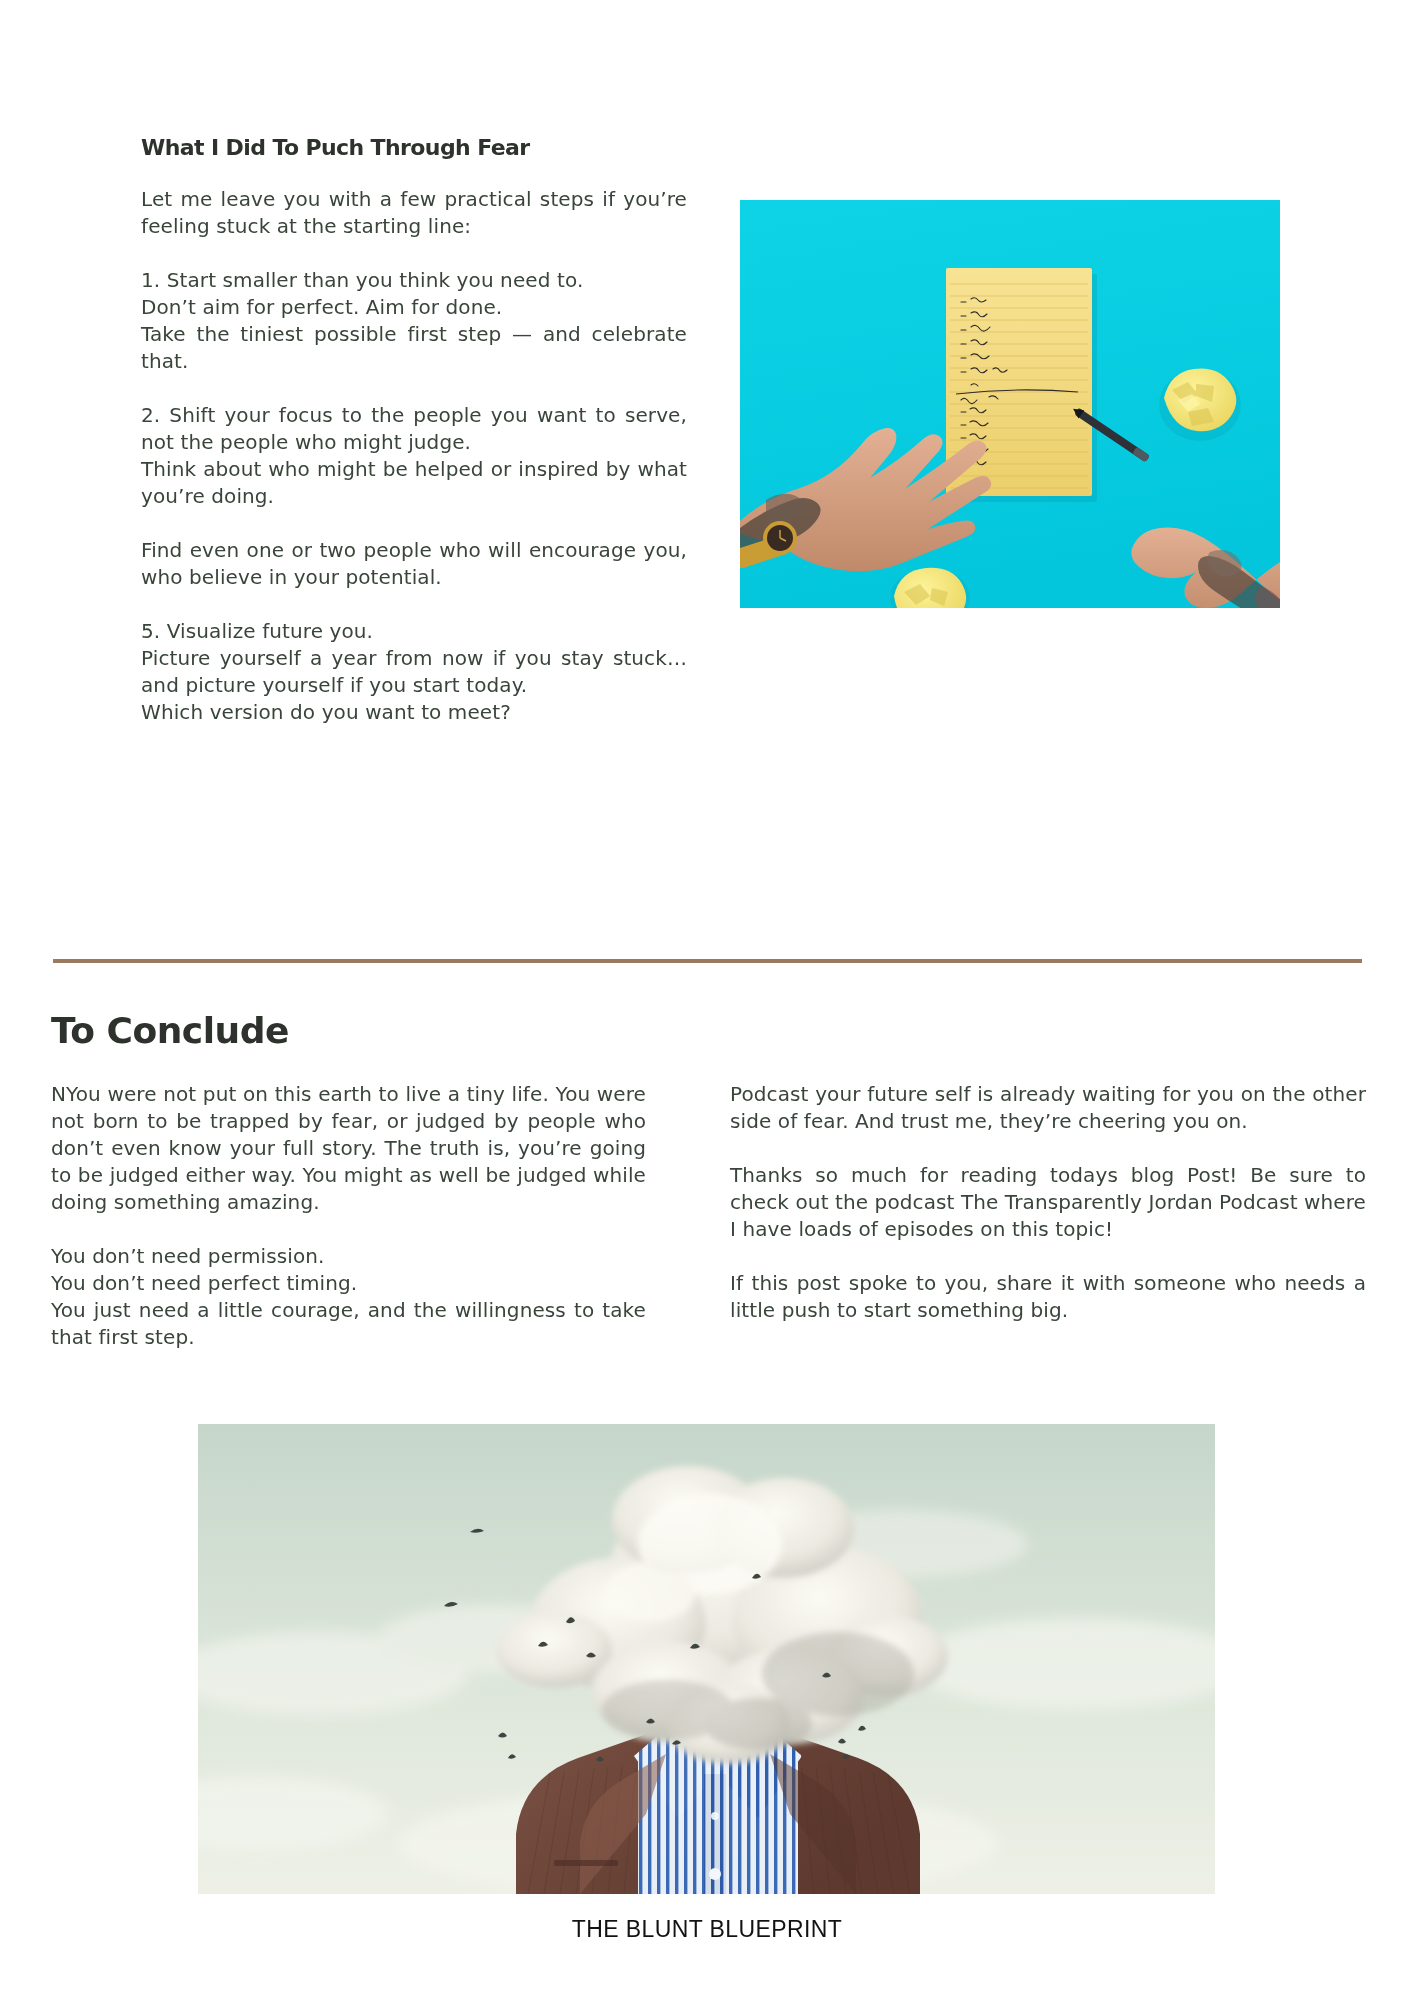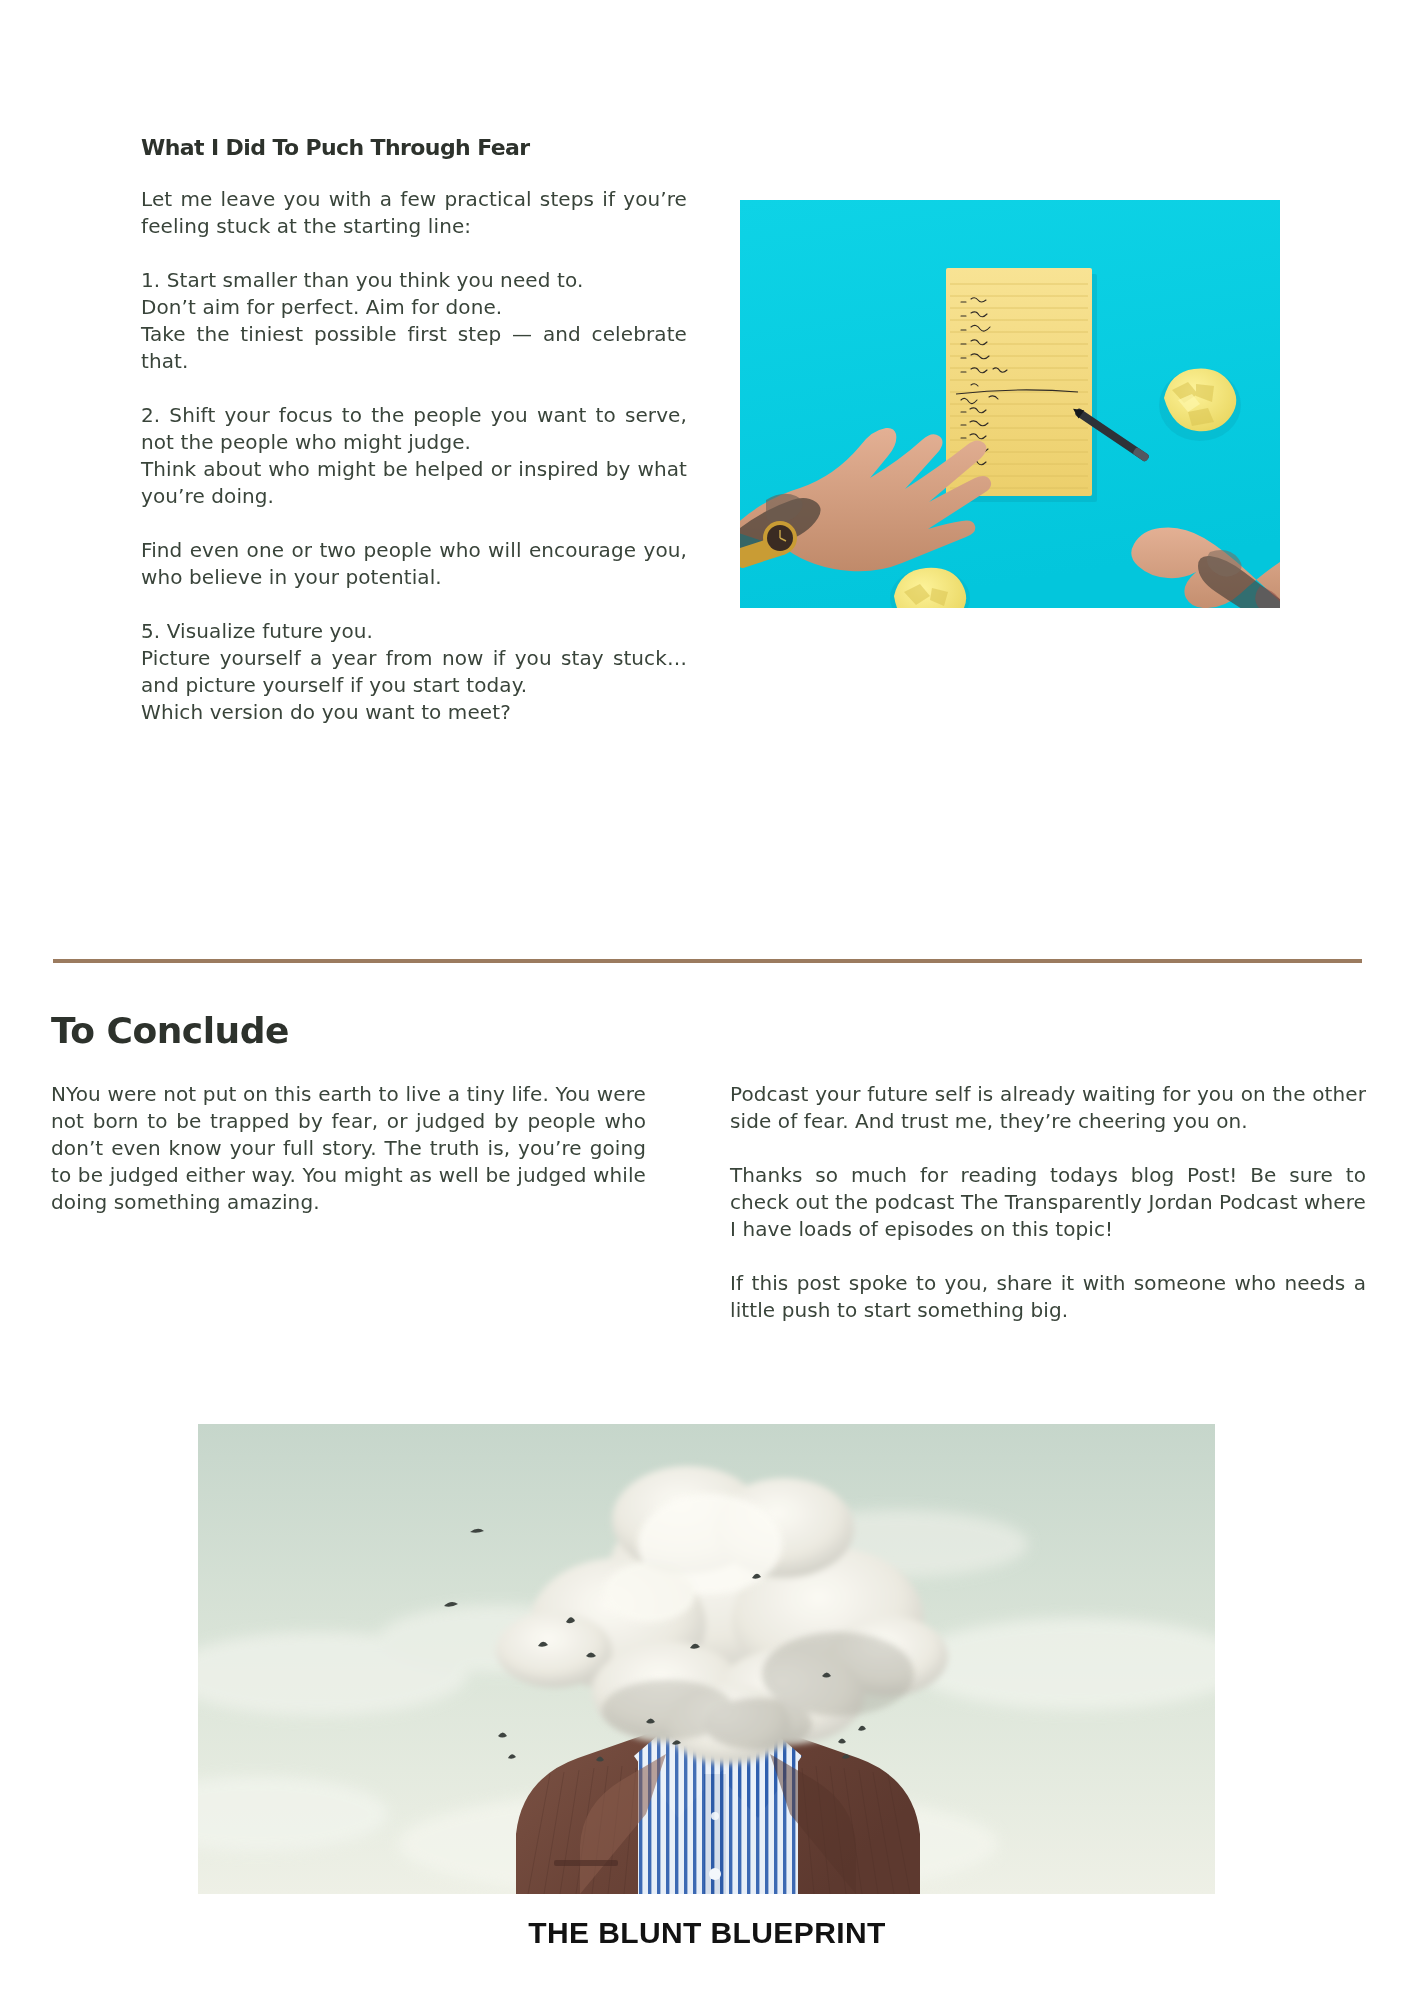--- a/index.html
+++ b/index.html
@@ -100,22 +100,22 @@
   }
 
   
   .brand {
     position: absolute;
     left: 0;
     top: 1916px;
     width: 1414px;
     text-align: center;
     font-family: "Liberation Sans", sans-serif;
-    font-weight: bold;
-    font-size: 30px;
+    font-weight: normal;
+    font-size: 23px;
     letter-spacing: 0.4px;
     color: #121212;
   }
 </style>
 </head>
 <body>
 
 <div class="col-left">
   <h2 class="h-section">What I Did To Puch Through Fear</h2>
 
@@ -252,20 +252,25 @@
 </div>
 
 <div class="divider"></div>
 
 <h2 class="h-conclude">To Conclude</h2>
 
 <div class="conclude-left">
   <p class="body-para">
     <span class="nl">NYou were not put on this earth to live a tiny life. You were not born to be trapped by fear, or judged by people who don’t even know your full story. The truth is, you’re going to be judged either way. You might as well be judged while doing something amazing.</span>
   </p>
+  <p class="body-para">
+    <span class="nl">You don’t need permission.</span>
+    <span class="nl">You don’t need perfect timing.</span>
+    <span class="nl">You just need a little courage, and the willingness to take that first step.</span>
+  </p>
 </div>
 
 <div class="conclude-right">
   <p class="body-para">
     <span class="nl">Podcast your future self is already waiting for you on the other side of fear. And trust me, they’re cheering you on.</span>
   </p>
   <p class="body-para">
     <span class="nl">Thanks so much for reading todays blog Post! Be sure to check out the podcast The Transparently Jordan Podcast where I have loads of episodes on this topic!</span>
   </p>
   <p class="body-para">

